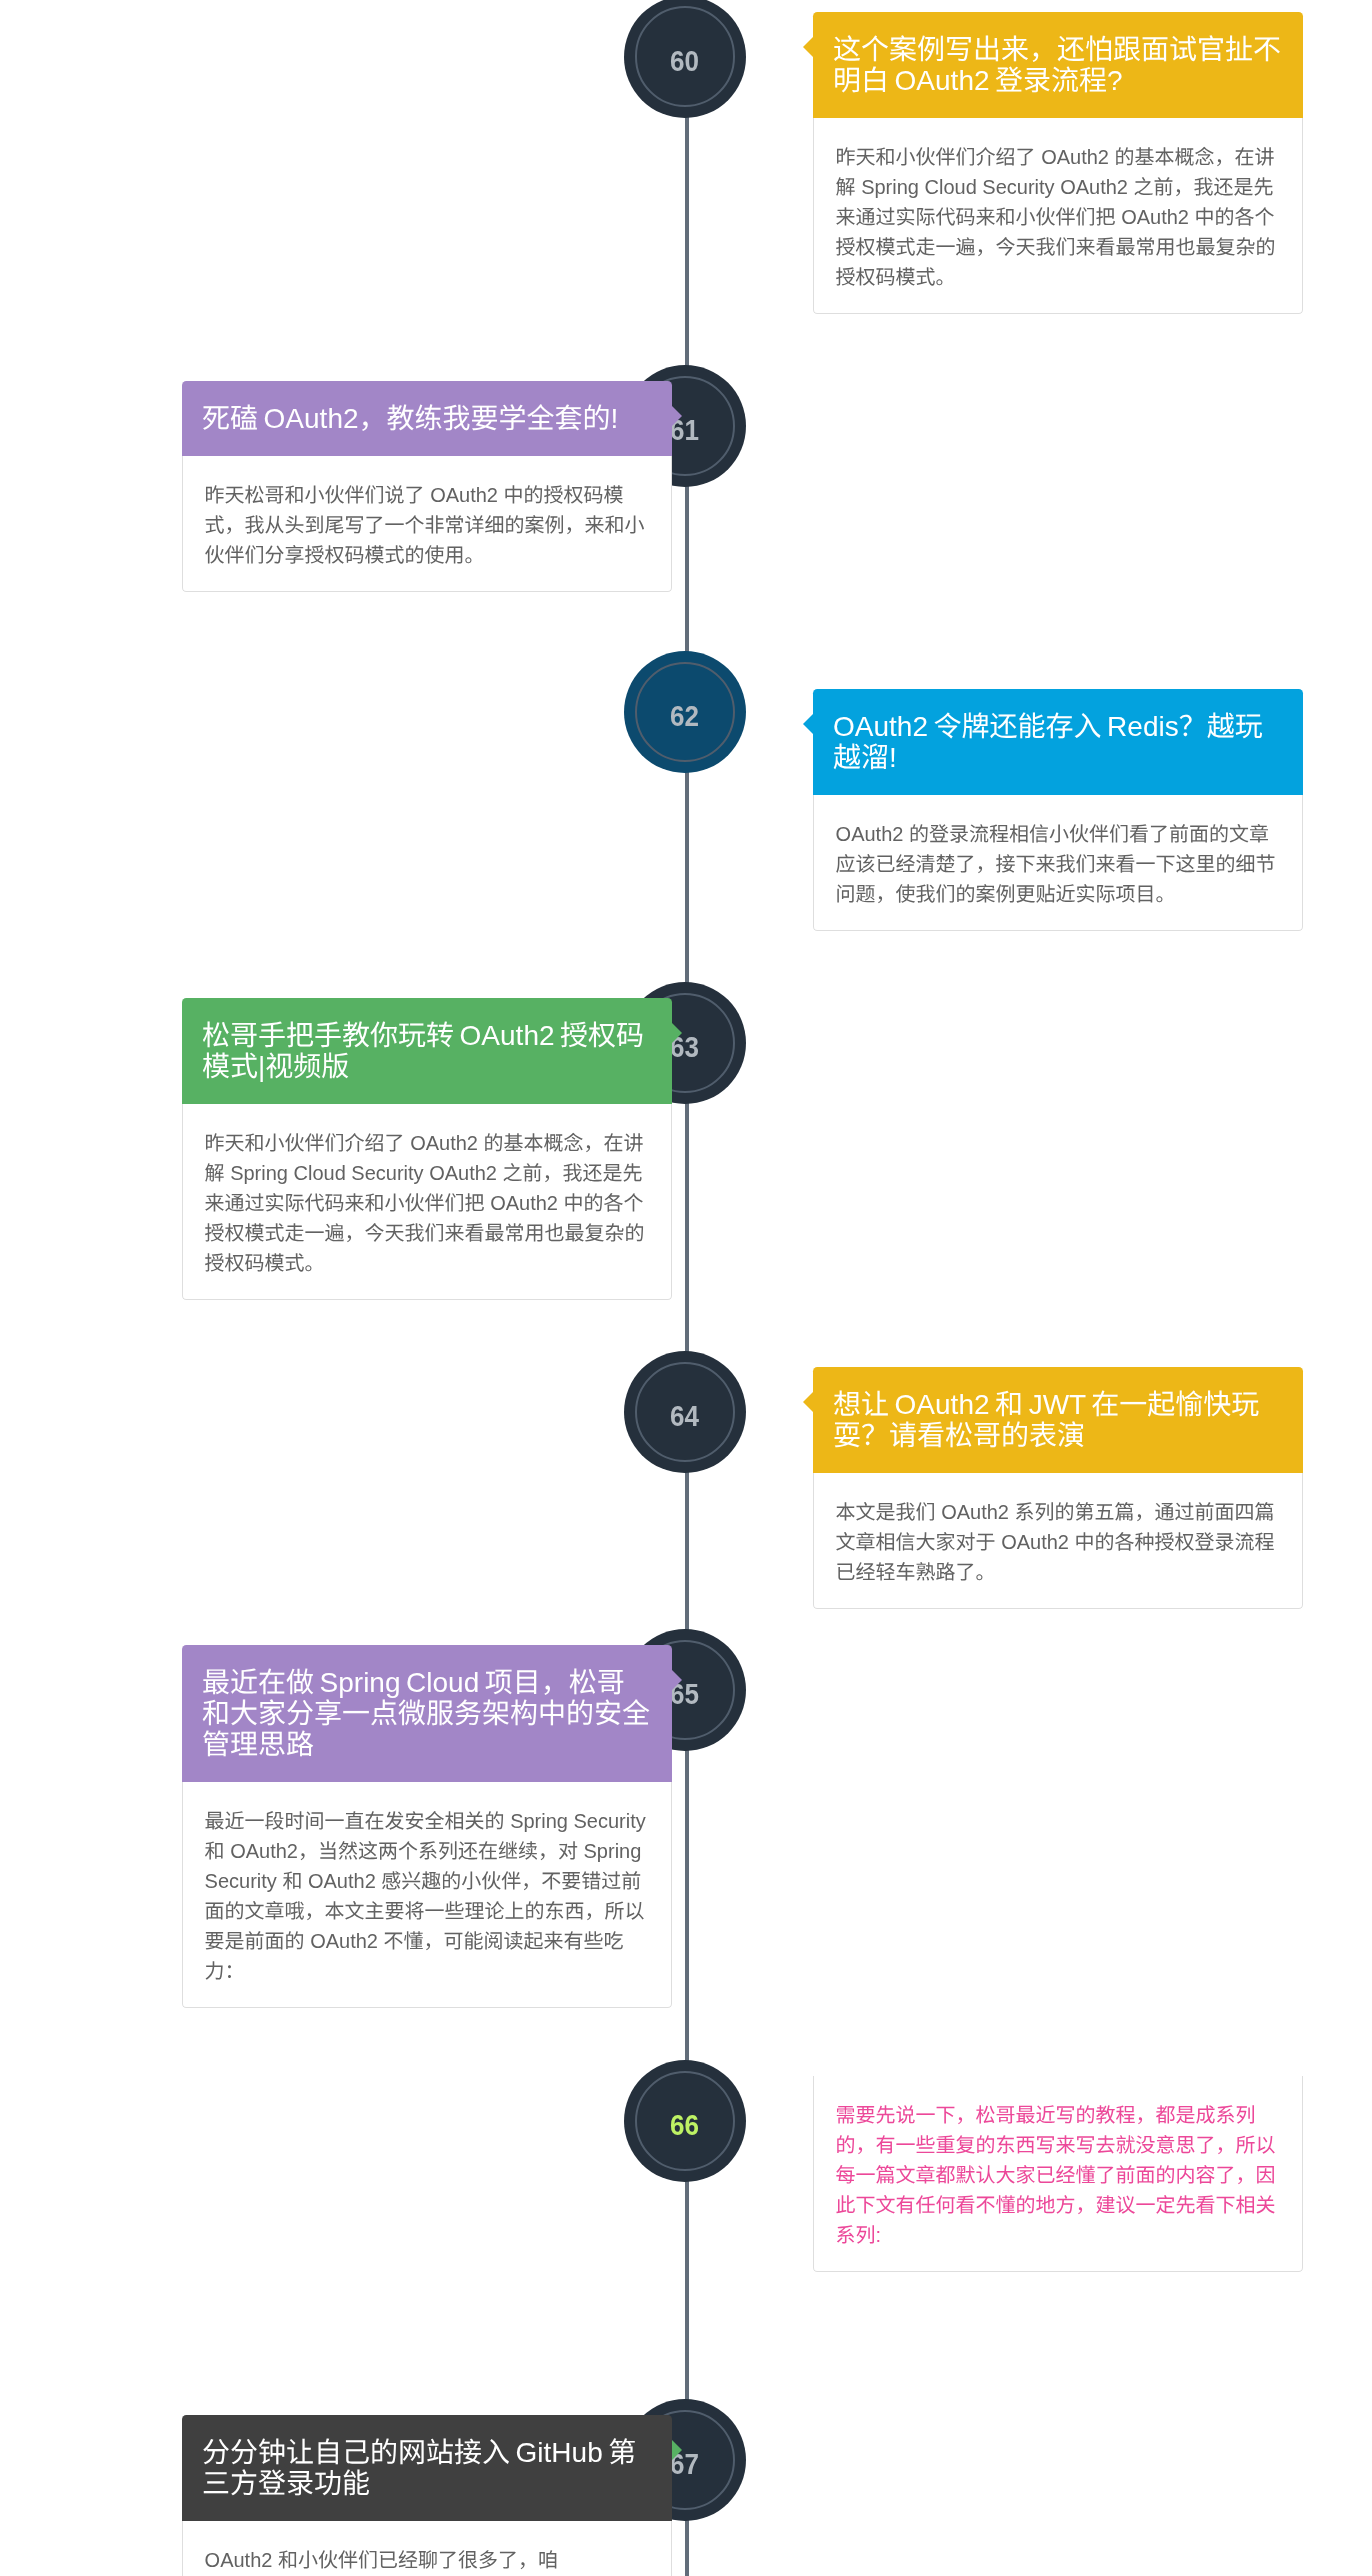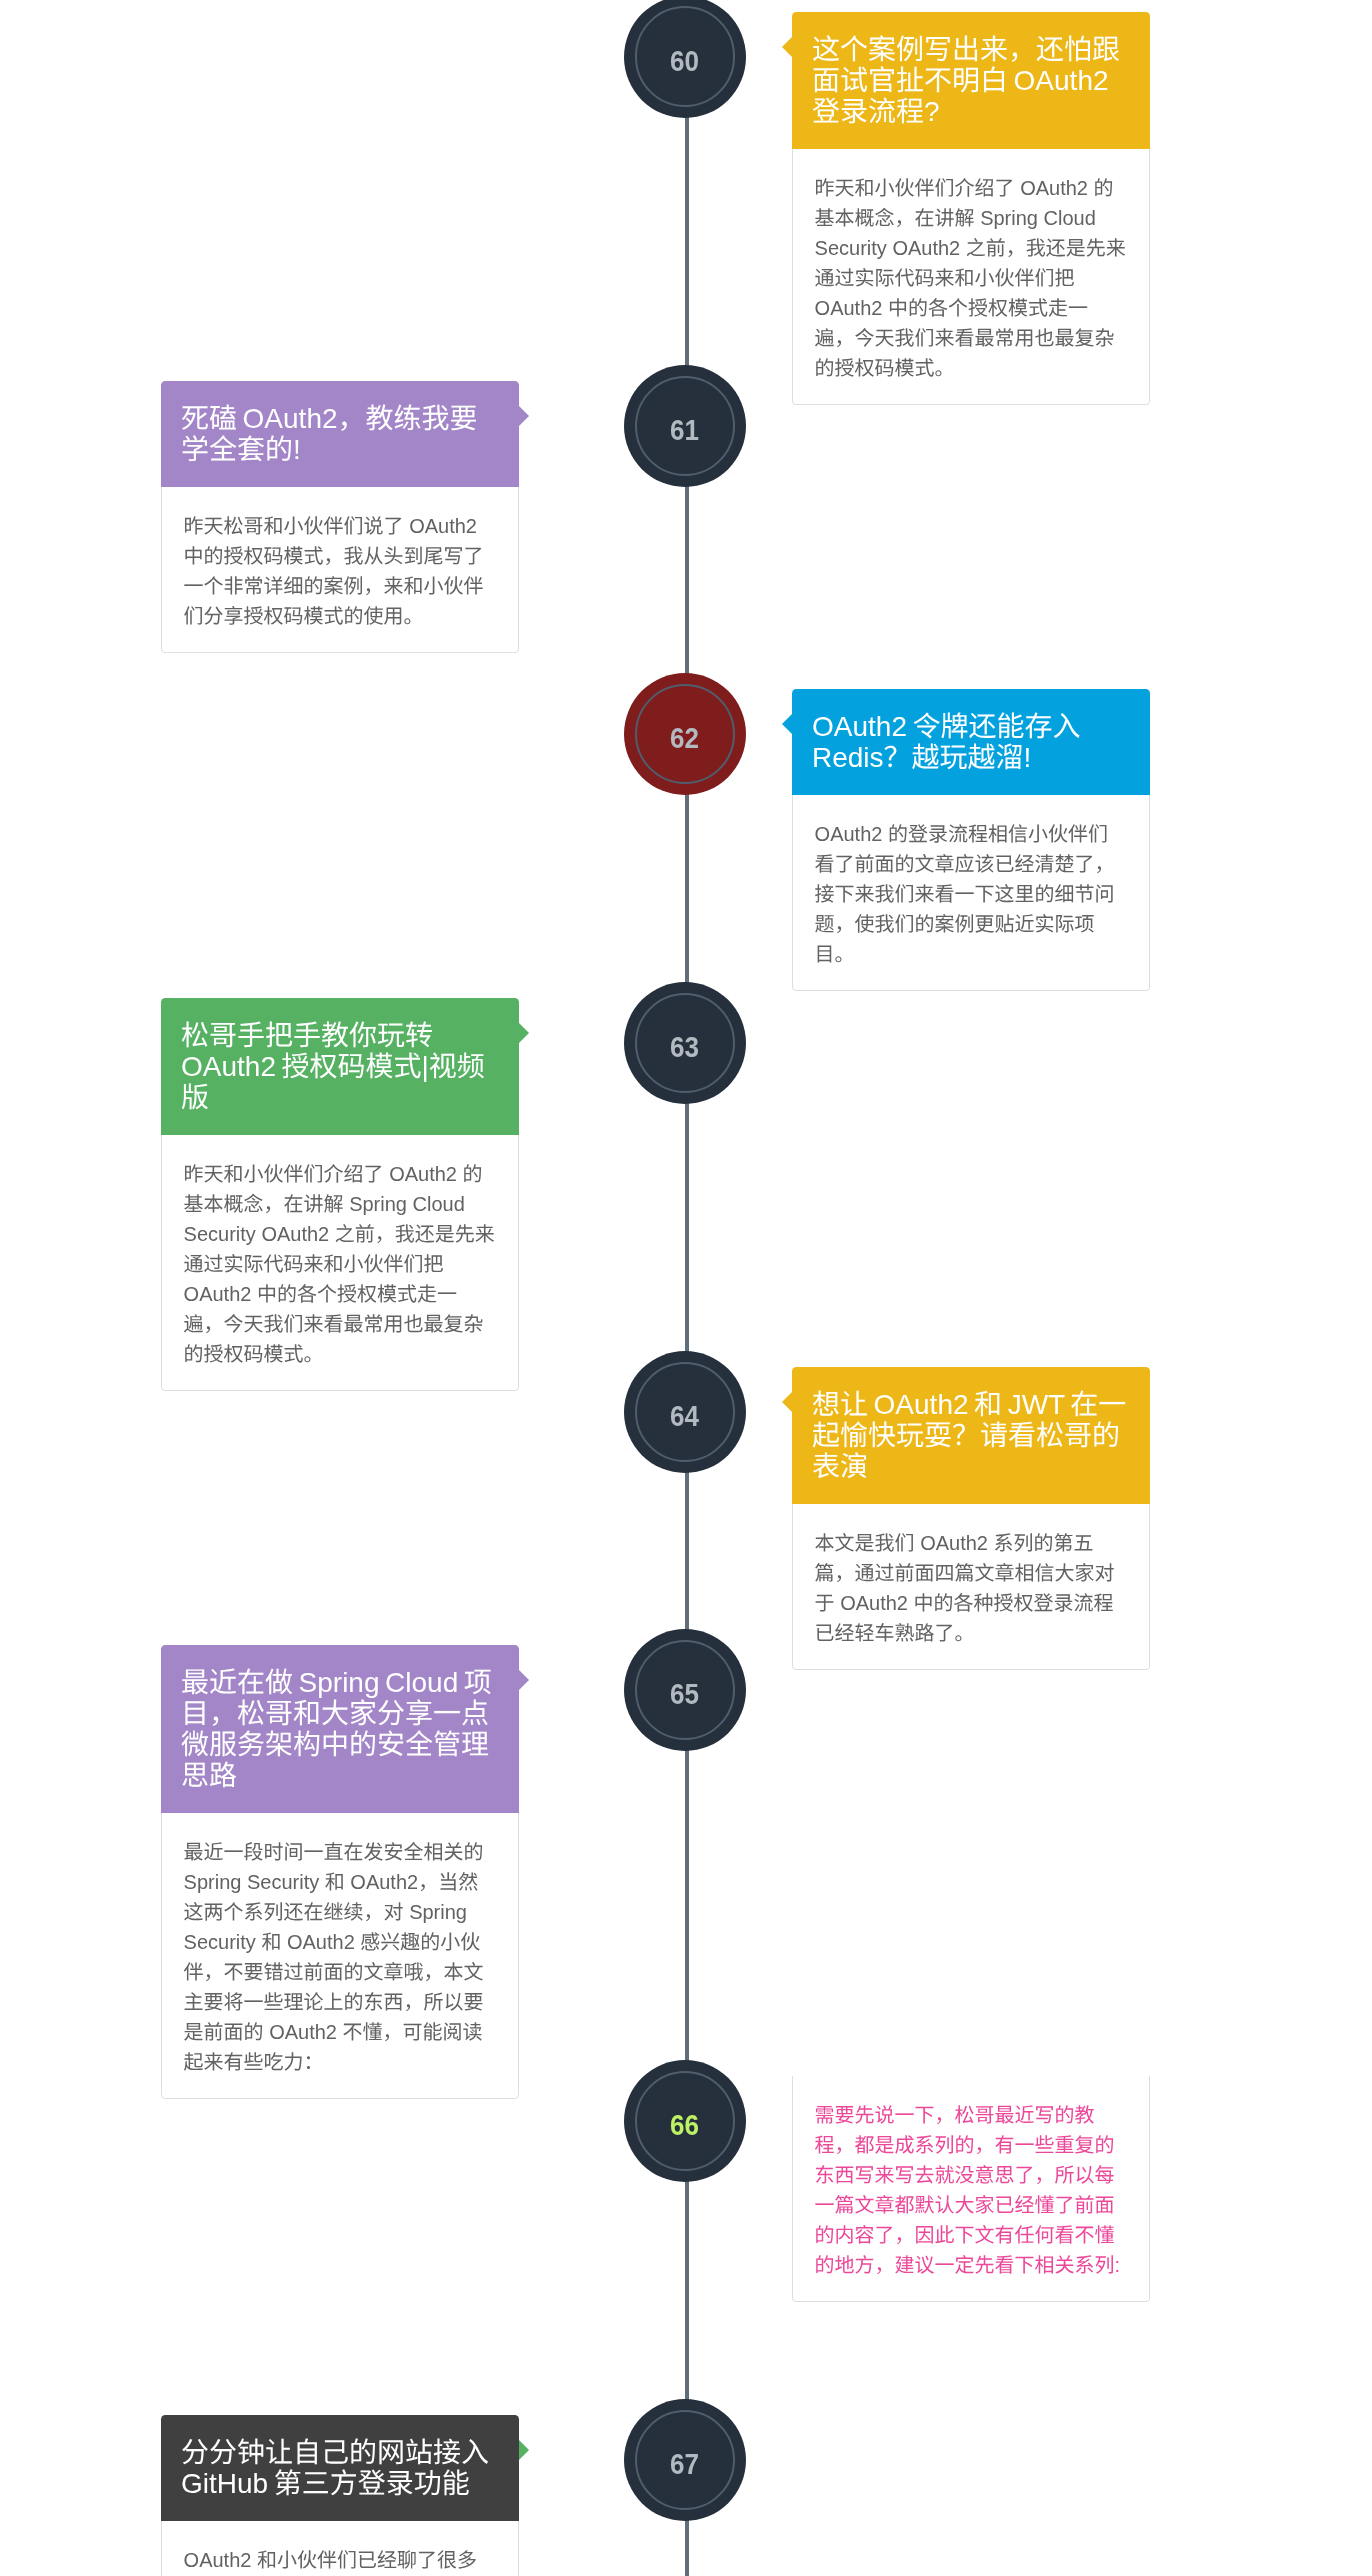--- a/index.html
+++ b/index.html
@@ -21,21 +21,21 @@
                 box-sizing:border-box; }
   .node .num { position:absolute; left:0; right:0; top:0; bottom:0;
                display:flex; align-items:center; justify-content:center;
                font-family:"Liberation Sans", sans-serif;
                font-size:29.6px; font-weight:700;
                padding-top:8px; padding-right:1.4px;
                transform:translateZ(0); }
   .node .num > span { display:inline-block; transform:scaleX(0.88); }
 
   
-  .card { position:absolute; width:358px; box-sizing:border-box; }
+  .card { position:absolute; width:490px; box-sizing:border-box;margin-left:21px; }
   .card.left  { left:161px; }
   .card.right { left:792px; }
 
   .hd { position:relative; box-sizing:border-box;
         padding:22px 20px 22px 20px;
         border-radius:4.3px 4.3px 0 0; color:#ffffff;
         font-size:28px; line-height:31px; font-weight:400;
         word-spacing:-2.2px; word-break:break-word; }
 
   .bd { box-sizing:border-box;
@@ -72,21 +72,21 @@
       <div class="node" style="top: 365px; background: rgb(37, 48, 60);">
         <div class="ring" style="border-color:#505d6c"></div>
         <div class="num" style="color:#b2b9c0">
           <span>61</span>
         </div>
       </div>
       <div class="card left" style="top: 381px;">
         <div class="hd" style="background:#a286c7"><div class="tip" style="border-left-color:#a286c7"></div><span class="txt">死磕 OAuth2，教练我要学全套的!</span></div>
         <div class="bd" style="background:#ffffff;border-color:#dedede;color:#626262"><span class="txt">昨天松哥和小伙伴们说了 OAuth2 中的授权码模式，我从头到尾写了一个非常详细的案例，来和小伙伴们分享授权码模式的使用。</span></div>
       </div>
-      <div class="node" style="top: 673px; background: #7f1d1d;">
+      <div class="node" style="top: 651px; background: #0c4a6e;">
         <div class="ring" style="border-color:#505d6c"></div>
         <div class="num" style="color:#b2b9c0">
           <span>62</span>
         </div>
       </div>
       <div class="card right" style="top: 689px;">
         <div class="hd" style="background:#03a2de"><div class="tip" style="border-right-color:#03a2de"></div><span class="txt">OAuth2 令牌还能存入 Redis？越玩越溜!</span></div>
         <div class="bd" style="background:#ffffff;border-color:#dedede;color:#626262"><span class="txt">OAuth2 的登录流程相信小伙伴们看了前面的文章应该已经清楚了，接下来我们来看一下这里的细节问题，使我们的案例更贴近实际项目。</span></div>
       </div>
       <div class="node" style="top: 982px; background: rgb(37, 48, 60);">

